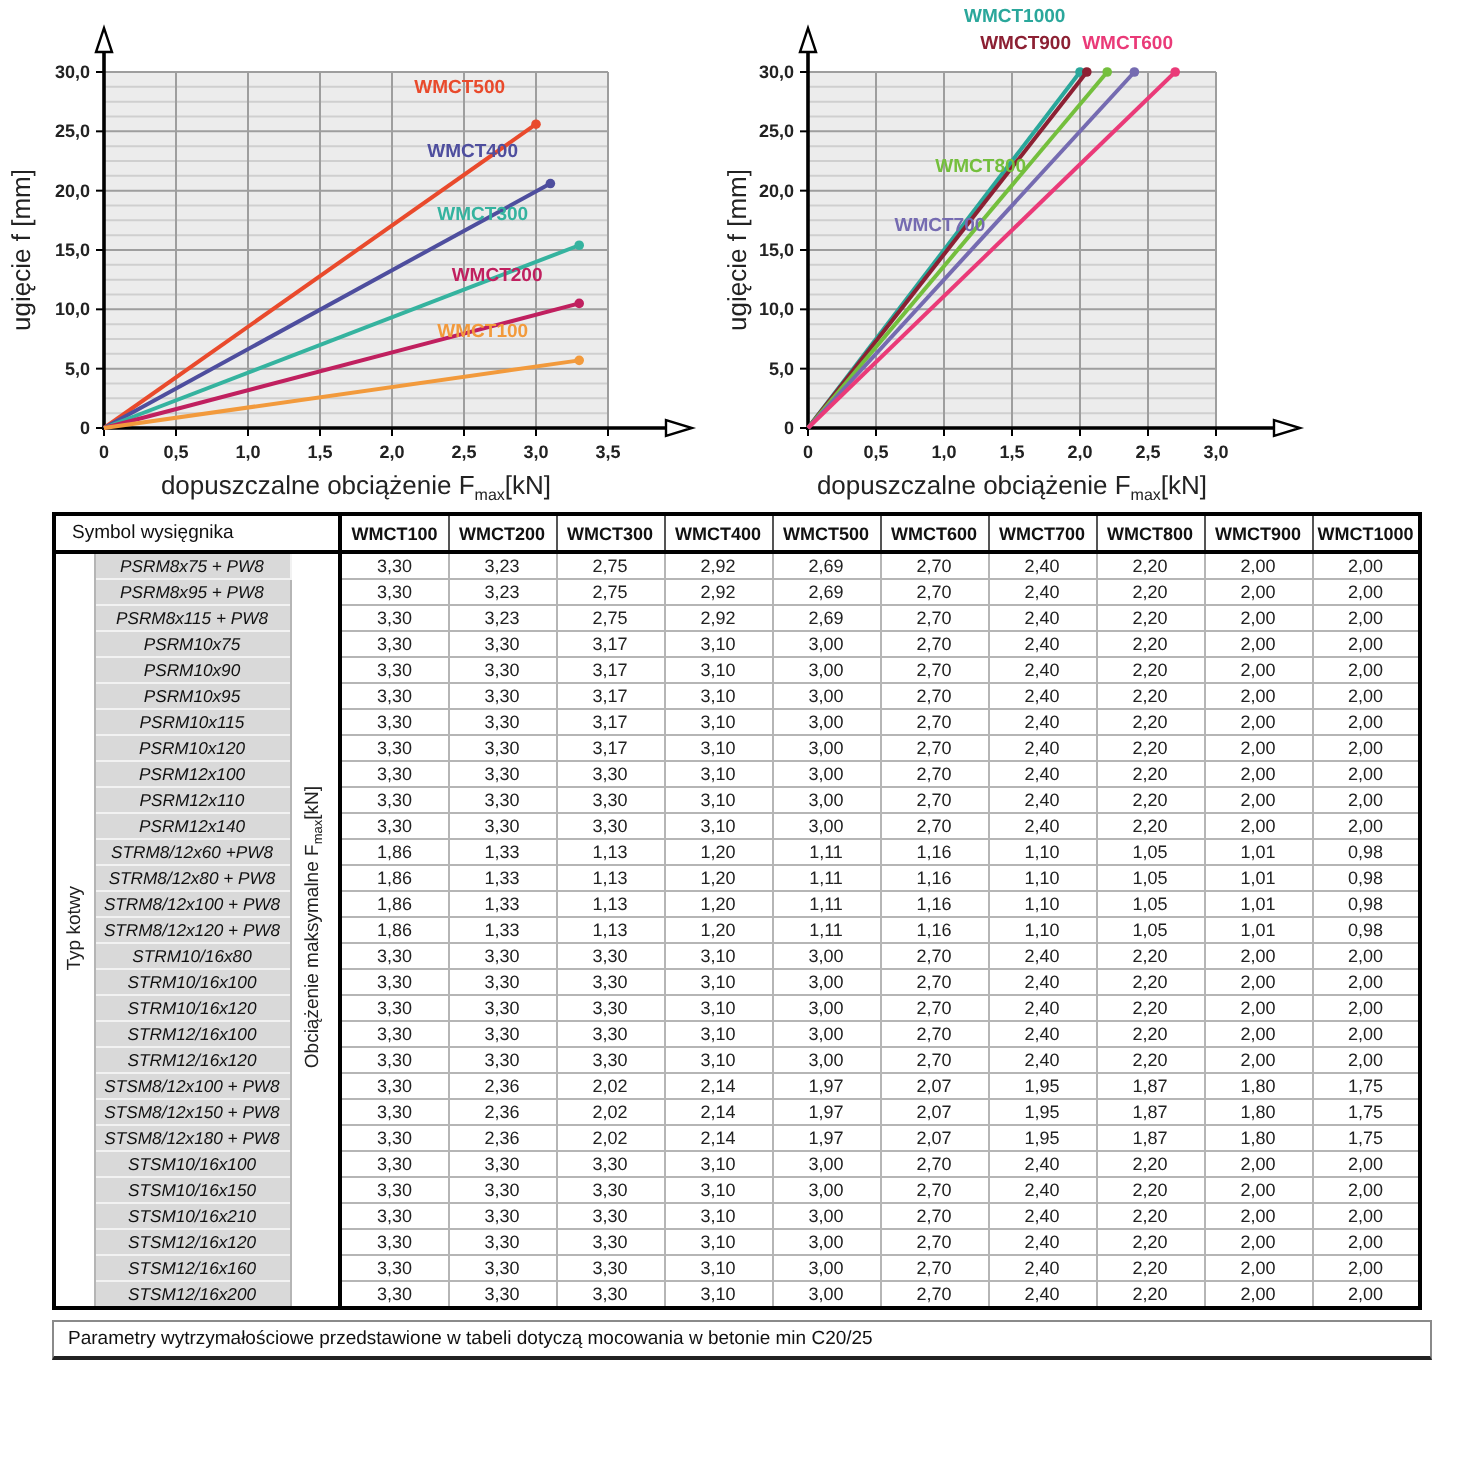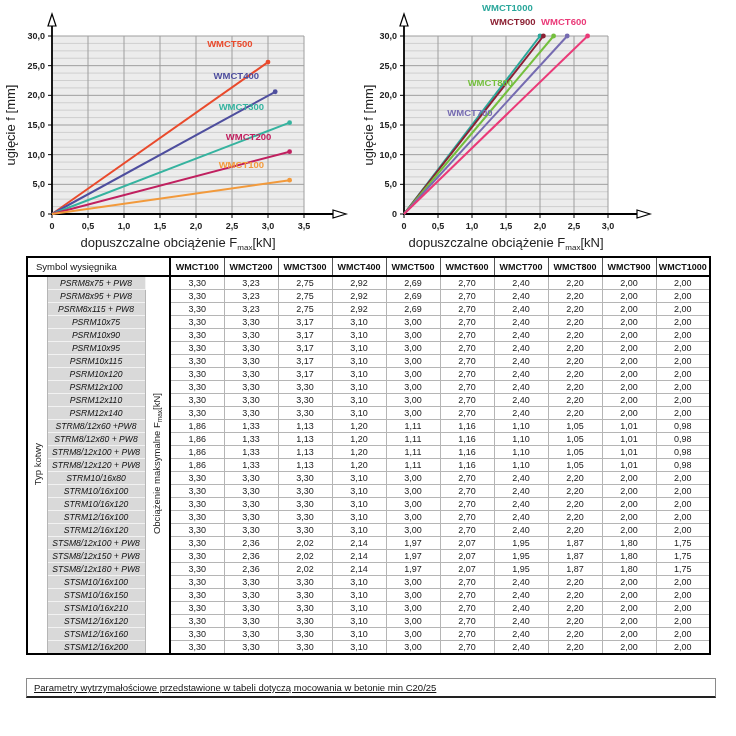--- a/index.html
+++ b/index.html
@@ -21,21 +21,21 @@
   td.sym{background:#d9d9d9;font-size:8.6px;border:1px solid #f2f2f2;color:#111;font-style:italic;}
   td.vcell{background:#fff;vertical-align:middle;}
   .vtext{
     writing-mode:vertical-rl;transform:rotate(180deg);
     font-size:9.5px;white-space:nowrap;display:inline-block;line-height:1;color:#222;
   }
   .vtext sub{font-size:6.5px;}
   .first-data{border-left:2px solid #000 !important;}
   .footerbar{
     border:1px solid #8a8a8a;border-bottom:2px solid #222;
-    padding:3px 7px;font-size:9.5px;margin-top:23px;background:#fff;text-decoration:underline;
+    padding:3px 7px;font-size:9.5px;margin-top:5px;background:#fff;
   }
 </style>
 </head>
 <body>
 
 <div class="charts">
   <svg id="chart-left" width="348" height="252">
       <rect x="48" y="34" width="252" height="178" fill="#ececec"></rect>
       <line x1="48" y1="204.58333333333334" x2="300" y2="204.58333333333334" stroke="#cfcfcf" stroke-width="1"></line>
       <line x1="48" y1="197.16666666666666" x2="300" y2="197.16666666666666" stroke="#cfcfcf" stroke-width="1"></line>

